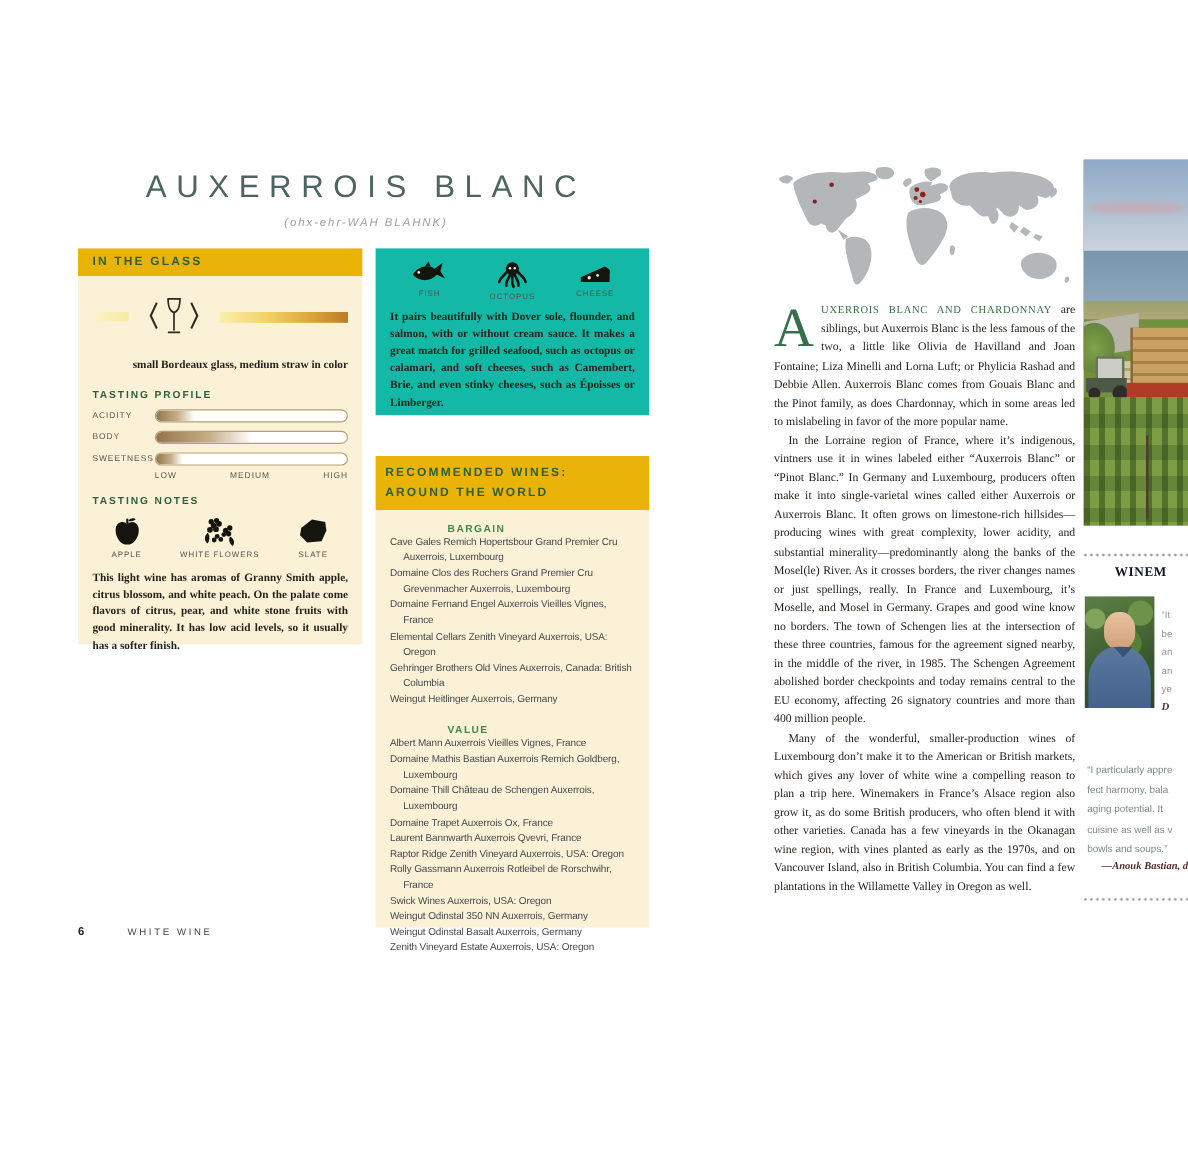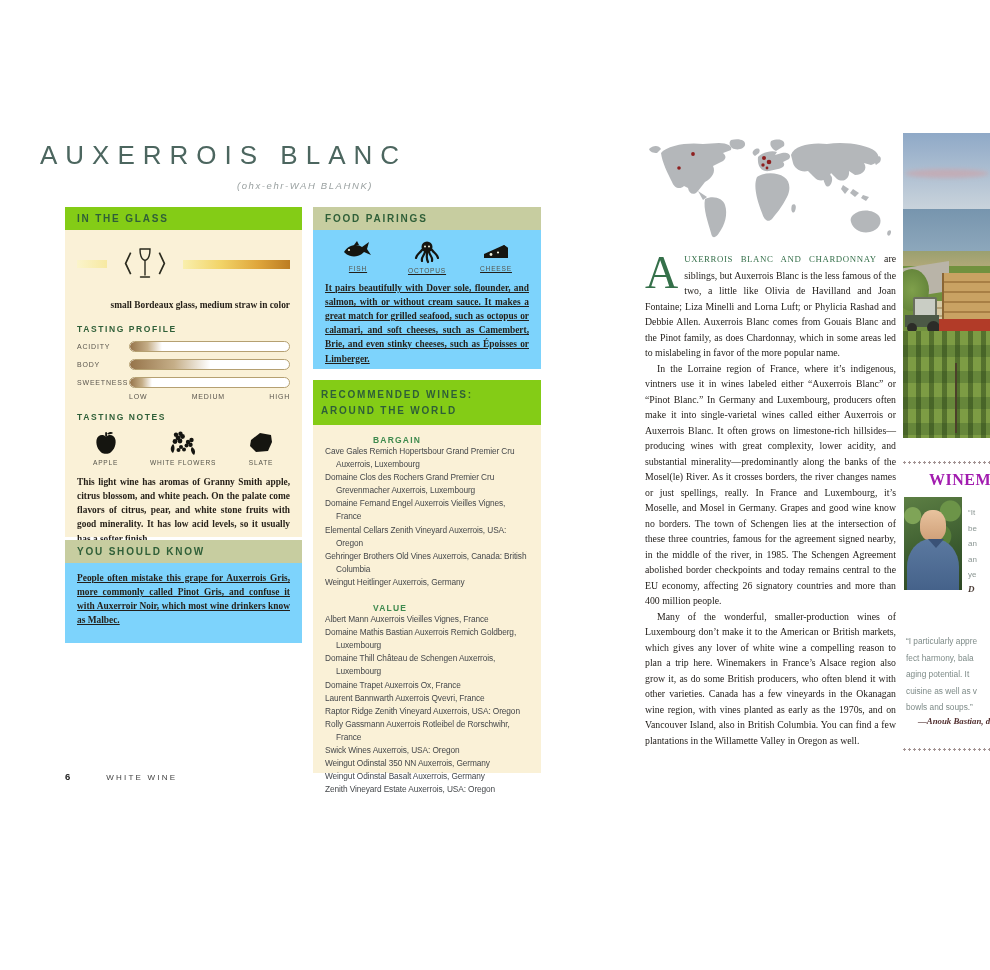--- a/index.html
+++ b/index.html
@@ -1,33 +1,33 @@
 <!DOCTYPE html>
 <html><head>
 <meta charset="utf-8">
 <style>
   html,body{margin:0;padding:0;background:#ffffff;}
   #page{position:relative;width:990px;height:970px;background:#ffffff;overflow:hidden;
         font-family:"Liberation Serif",serif;color:#231f1a;}
 
   
-  .title{position:absolute;left:40px;top:140px;width:530px;
+  .title{position:absolute;left:40px;top:140px;width:530px;text-align:center;
          font-family:"Liberation Sans",sans-serif;font-weight:400;font-size:26px;
          letter-spacing:8px;color:#4c665f;}
   .pron{position:absolute;left:40px;top:180px;width:530px;text-align:center;
         font-family:"Liberation Sans",sans-serif;font-style:italic;font-size:9.5px;
         letter-spacing:1.6px;color:#9aa1a1;}
 
   .box{position:absolute;}
   .box-header{height:23px;display:flex;align-items:center;padding:0 12px;
         font-family:"Liberation Sans",sans-serif;font-weight:bold;font-size:10px;
         letter-spacing:1.8px;color:#2f5f38;}
   .box-header.two-line{height:auto;padding:7px 8px;line-height:1.55;display:block;}
-  .gold{background:#84cc16;} .cream{background:#faf1d7;}
-  .sage{background:#c7cda0;} .palesage{background:#7dd3fc;text-decoration:underline;}
+  .gold{background:#eab308;} .cream{background:#faf1d7;}
+  .sage{background:#c7cda0;} .palesage{background:#14b8a6;}
   .box-body{padding:8px 12px 10px 12px;}
   .serif-p{font-size:9.4px;line-height:1.5;font-weight:bold;text-align:justify;color:#241f18;}
 
   
   .glass-row{display:flex;align-items:center;height:44px;margin-top:4px;}
   .bar-pale{width:30px;height:8px;background:linear-gradient(90deg,#fbf4cb,#f7e9a2);}
   .bracket{font-size:24px;font-weight:bold;color:#2a2a1e;line-height:1;padding:0 3px;font-family:"DejaVu Sans",sans-serif;}
   .color-bar{flex:1;height:9px;background:linear-gradient(90deg,#f9efad,#f2d468 35%,#dfa63c 70%,#bc7c22 100%);}
   .mini-head{margin-top:12px;font-family:"Liberation Sans",sans-serif;font-weight:bold;
              font-size:8.5px;letter-spacing:1.6px;color:#2f5f38;}
@@ -60,21 +60,21 @@
   .article{position:absolute;left:645px;top:251px;width:251px;font-size:9.8px;
            line-height:15.5px;text-align:justify;color:#1f1b17;}
   .article p{margin:0;}
   .article p.indent{text-indent:12px;}
   .dropcap{float:left;font-size:46px;line-height:38px;padding:3px 6px 0 0;color:#35704a;}
   .lead{color:#35704a;font-size:8.8px;letter-spacing:.6px;}
 
   .dotline{position:absolute;height:3px;background-image:radial-gradient(circle at 1.5px 1.5px,#a39494 1px,transparent 1.3px);
            background-size:5px 3px;background-repeat:repeat-x;}
   .wm-header{position:absolute;left:929px;top:471px;font-family:"Liberation Serif",serif;
-             font-weight:bold;font-size:16px;letter-spacing:.5px;color:#a21caf;white-space:nowrap;}
+             font-weight:bold;font-size:11px;letter-spacing:.5px;color:#0f172a;white-space:nowrap;}
   .wm-frag{position:absolute;left:968px;top:505px;font-family:"Liberation Sans",sans-serif;
            font-size:8px;line-height:15.5px;color:#8b9693;white-space:nowrap;}
   .wm-name-frag{position:absolute;left:968px;top:584px;font-style:italic;font-weight:bold;
            font-size:9px;color:#4a3b35;}
   .wm-quote{position:absolute;left:906px;top:633px;font-family:"Liberation Sans",sans-serif;
            font-size:8.3px;line-height:16.5px;color:#7e8b88;white-space:nowrap;}
   .wm-attr{position:absolute;left:918px;top:716px;font-style:italic;font-weight:bold;
            font-size:8.8px;color:#512f2f;white-space:nowrap;}
 
   
@@ -198,29 +198,22 @@
           <svg class="icon" width="26" height="26" viewBox="0 0 26 26">
             <path d="M3,10 L12,3 L23,5 L24,12 L20,21 L8,22 L2,16 Z" fill="#151510"></path>
           </svg>
           <div class="note-label">SLATE</div>
         </div>
       </div>
       <div class="serif-p" style="margin-top:9px;">This light wine has aromas of Granny Smith apple, citrus blossom, and white peach. On the palate come flavors of citrus, pear, and white stone fruits with good minerality. It has low acid levels, so it usually has a softer finish.</div>
     </div>
   </div>
 
-  <div class="box" style="left:65px;top:540px;width:237px;height:93px;">
-    <div class="box-header sage">YOU SHOULD KNOW</div>
-    <div class="box-body palesage" style="height:62px;">
-      <div class="serif-p">People often mistake this grape for Auxerrois Gris, more commonly called Pinot Gris, and confuse it with Auxerroir Noir, which most wine drinkers know as Malbec.</div>
-    </div>
-  </div>
 
   <div class="box" style="left:313px;top:207px;width:228px;height:154px;">
-    <div class="box-header sage">FOOD PAIRINGS</div>
     <div class="box-body palesage" style="height:121px;">
       <div class="notes-row" style="margin-top:2px;">
         <div class="pair-item">
           <svg class="icon" width="32" height="22" viewBox="0 0 32 22">
             <path d="M2,12 C6,5 15,3 20,7 L27,2 L25,9 L29,15 L22,12 C17,18 7,18 2,12 Z" fill="#151510"></path>
             <path d="M12,5 L15,1 L17,5 Z" fill="#151510"></path>
             <circle cx="7" cy="10" r="1.1" fill="#eef0dc"></circle>
           </svg>
           <div class="pair-label">FISH</div>
         </div>

